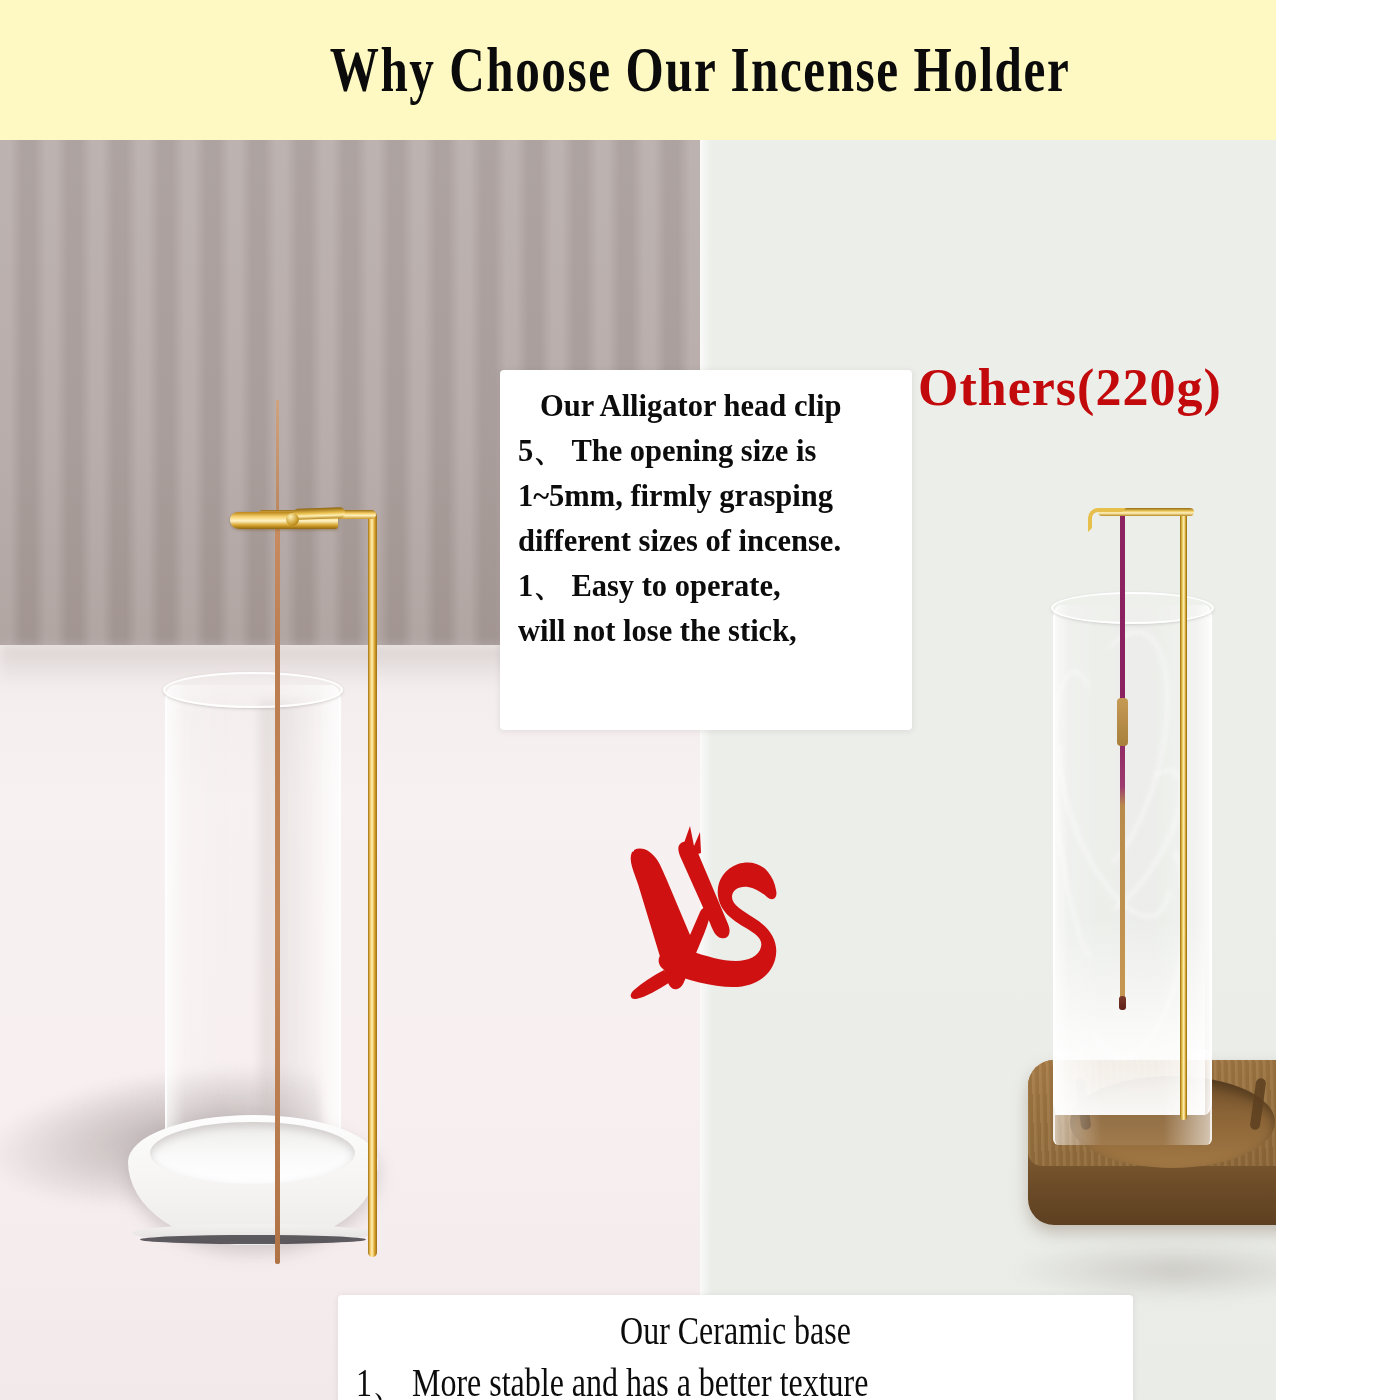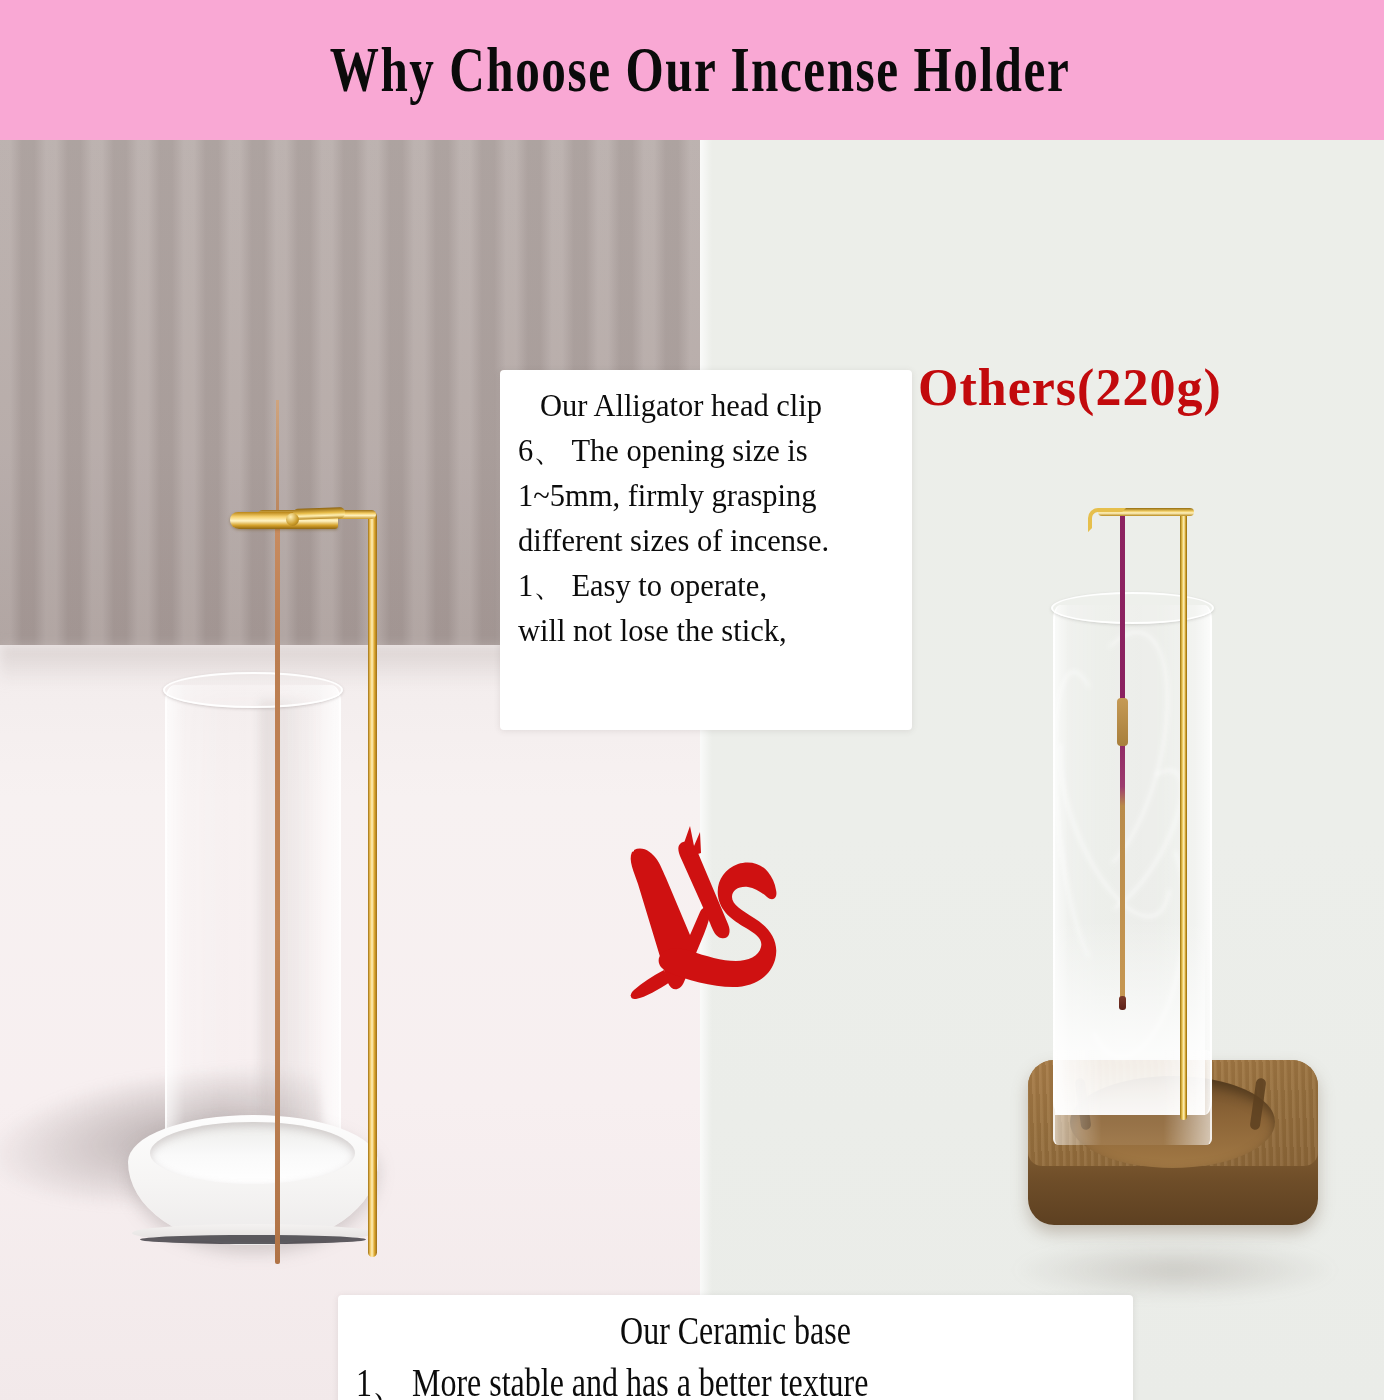--- a/index.html
+++ b/index.html
@@ -2,21 +2,21 @@
 <html><head>
 <meta charset="utf-8">
 <style>
   html,body{margin:0;padding:0;}
   body{
     width:1400px;height:1400px;
     background:#ffffff;
     font-family:"Liberation Serif", serif;
     overflow:hidden;
   }
-  .page{position:relative;width:1384px;height:1400px;overflow:hidden;background:#f9a8d4;}
+  .page{position:relative;width:1276px;height:1400px;overflow:hidden;background:#fef9c3;}
 
   
   .title{
     position:absolute;top:34px;left:0;width:1400px;
     text-align:center;
     font-family:"Liberation Serif", serif;
     font-size:63px;
     font-weight:700;
     letter-spacing:2px;
     color:#0b0b0b;
@@ -283,21 +283,21 @@
   .vs{position:absolute;left:628px;top:680px;width:150px;height:215px;}
   .vs svg{width:100%;height:100%;display:block;}
 
   
   .infobox{
     position:absolute;background:#ffffff;border-radius:4px;
     box-shadow:0 1px 6px rgba(90,80,80,0.13);
     font-family:"Liberation Serif", serif;
     color:#0c0c0c;
   }
-  .box-top{left:500px;top:230px;width:412px;height:360px;padding:14px 10px 0 18px;box-sizing:border-box;}
+  .box-top{left:500px;top:230px;width:412px;height:360px;padding:14px 10px 0 18px;box-sizing:border-box;font-weight:bold;}
   .box-top .ln{font-size:30.5px;line-height:45px;white-space:nowrap;}
   .box-top .ln.center{text-align:left;padding-left:22px;}
 
   .box-bottom{left:338px;top:1155px;width:795px;height:218px;padding:10px 0 0 0;box-sizing:border-box;}
   .box-bottom .hd{
     font-size:39px;line-height:52px;text-align:center;
     transform:scaleX(0.82);transform-origin:center;
   }
   .box-bottom .ln{
     font-size:39px;line-height:52px;padding-left:22px;white-space:nowrap;
@@ -375,21 +375,21 @@
           <path d="M36 150 C24 156 14 163 6 170 C1 174 2 180 8 179 C18 177 30 170 42 162 Z"></path>
           <path d="M18 166 L2 176 L16 174 Z"></path>
         </g>
       </svg>
     </div>
 
     <div class="label label-others">Others(220g)</div>
 
     <div class="infobox box-top">
       <div class="ln center">Our Alligator head clip</div>
-      <div class="ln">6、 The opening size is</div>
+      <div class="ln">5、 The opening size is</div>
       <div class="ln">1~5mm, firmly grasping</div>
       <div class="ln">different sizes of incense.</div>
       <div class="ln">1、 Easy to operate,</div>
       <div class="ln">will not lose the stick,</div>
     </div>
 
     <div class="infobox box-bottom">
       <div class="hd">Our Ceramic base</div>
       <div class="ln">1、 More stable and has a better texture</div>
 

